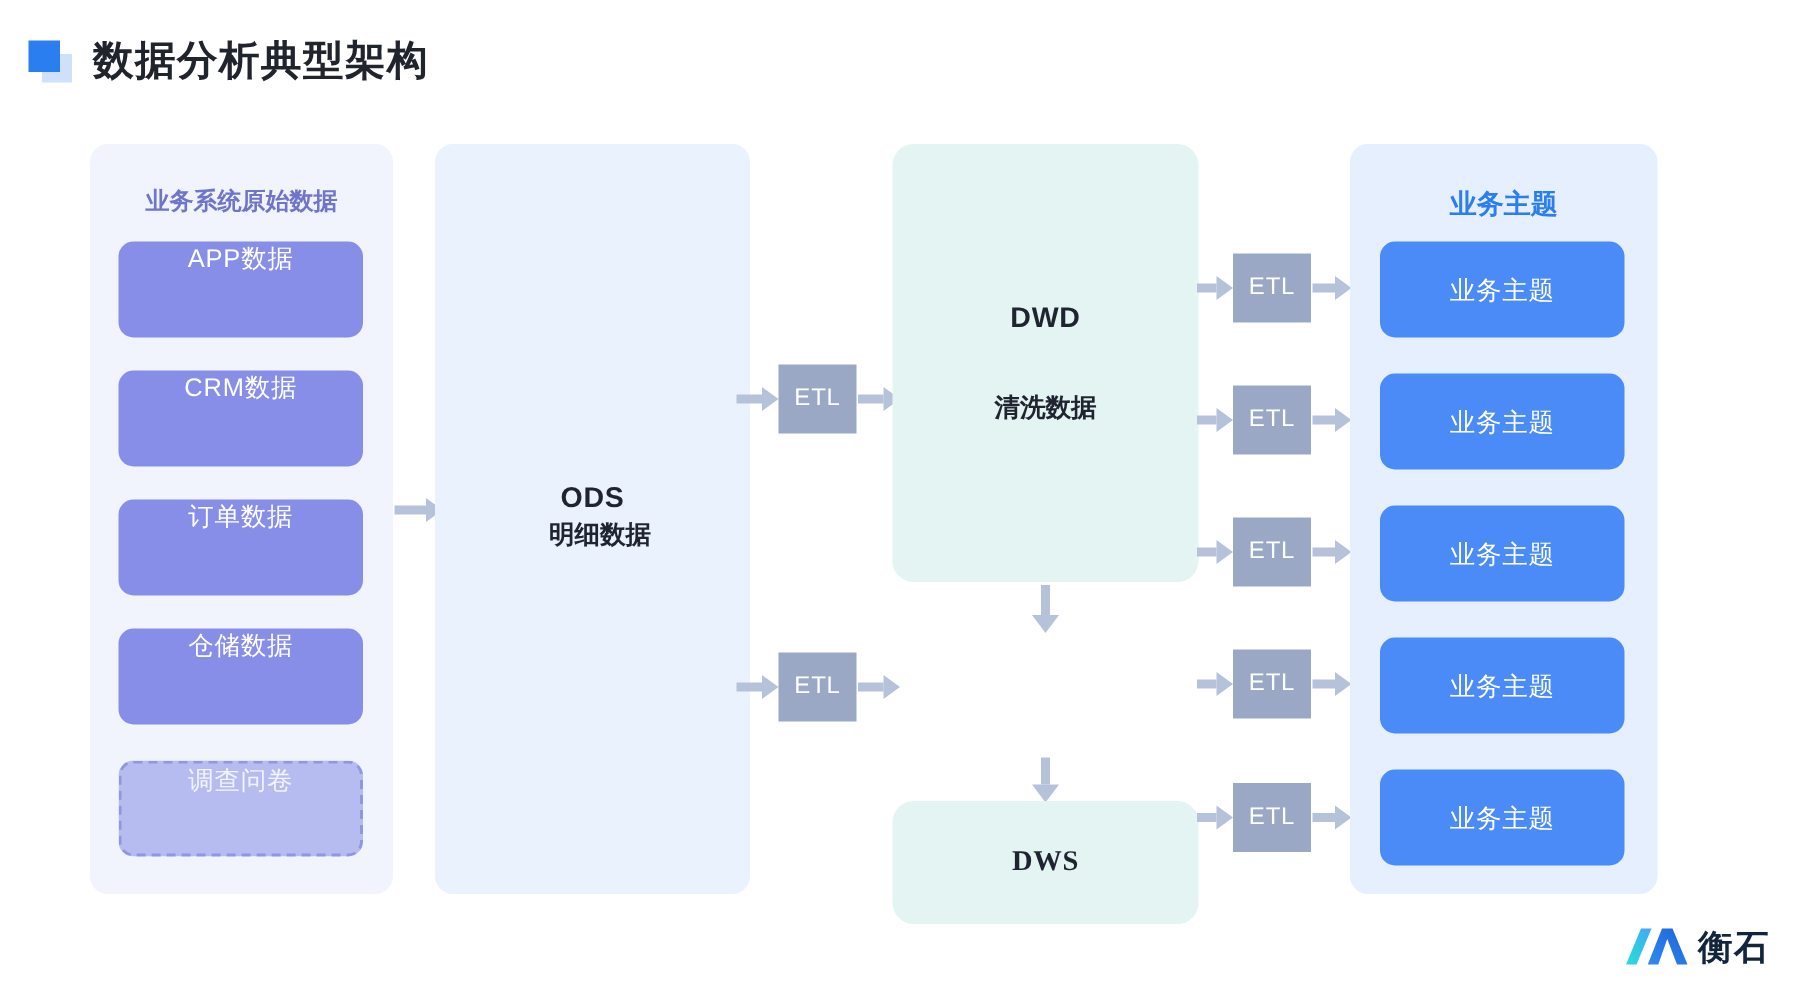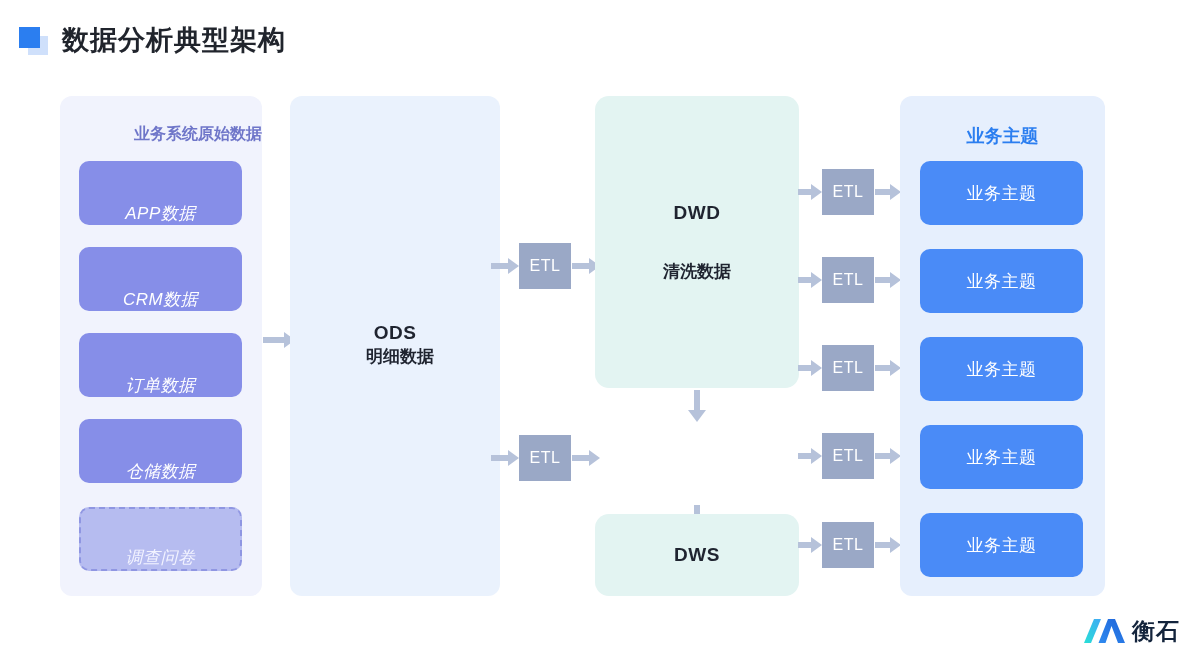--- a/index.html
+++ b/index.html
@@ -79,36 +79,35 @@
 
   .panel-title {
     position: absolute;
     left: 0;
     width: 100%;
     text-align: center;
     font-size: 16px;
     font-weight: 700;
     white-space: nowrap;
   }
-  .panel-title.src   { color: #6f76c9; top: 28px; text-align: right; }
+  .panel-title.src   { color: #6f76c9; top: 28px; }
   .panel-title.theme { color: #2b7ef0; top: 28px; font-size: 18px; }
 
   
   .src-box {
     position: absolute;
     box-sizing: border-box;
     background: #868ee8;
     border-radius: 10px;
     color: #ffffff;
     font-size: 17px;
     display: flex;
-    align-items: flex-end;
+    align-items: flex-start;
     justify-content: center;
     letter-spacing: 0.5px;
-    font-style: italic;
   }
   .src-box.dashed {
     background: #b6bcf0;
     border: 2px dashed #8f96e2;
     color: #f2f3ff;
   }
 
   
   .theme-box {
     position: absolute;
@@ -308,21 +307,21 @@
     <div class="shaft"></div>
       <div class="head"></div>
   </div>
 
 
   <div class="arrow-d" style="left:688px; top:505px; width:18px; height:30px;">
     <div class="shaft"></div>
       <div class="head"></div>
   </div>
 
-  <div class="dw-box" style="left:595px; top:514px; width:204px; height:82px;">
+  <div class="dw-box" style="left:595px; top:534px; width:204px; height:82px;font-family:Liberation Serif, serif;">
     <div class="code">DWS</div>
   </div>
 
   <div class="arrow-r" style="left:798px; top:184px; width:24px; height:16px;">
     <div class="shaft"></div>
       <div class="head"></div>
   </div>
   <div class="etl" style="left:822px; top:169px; width:52px; height:46px;">
     <span>ETL</span>
   </div>

